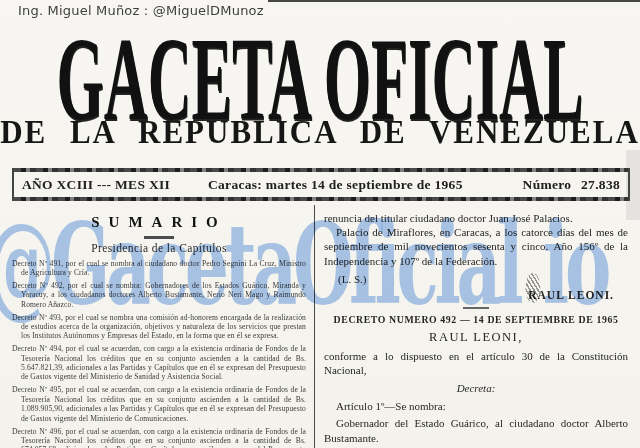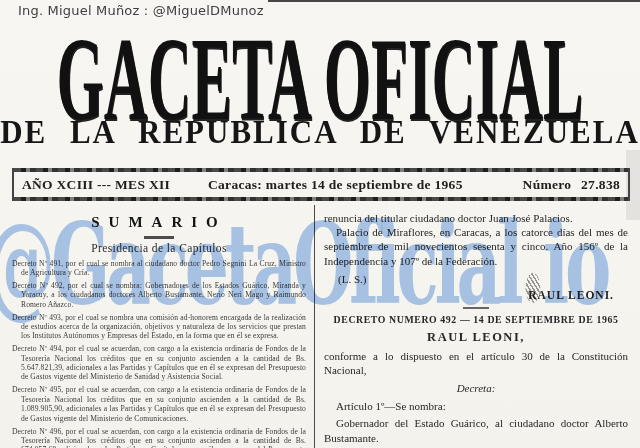--- a/index.html
+++ b/index.html
@@ -61,21 +61,21 @@
   }
 
   
   .col-right p{margin:0; font-size:11px; line-height:14.2px; text-align:justify; color:#262626;}
   .rc-continuation{margin-top:6px !important;}
   .rc-palace{text-indent:12px;}
   .rc-seal{margin-top:4px !important; padding-left:14px; text-align:left !important;}
   .rc-signature{margin-top:2px !important; text-align:right !important; padding-right:14px; font-weight:700; letter-spacing:1px; font-size:11.5px !important;}
   .rc-mini-rule{width:26px; height:2px; background:#666; margin:5px auto 4px auto;}
   .rc-decree-heading{text-align:center !important; font-size:9.8px !important; font-weight:700; color:#3a3a3a; letter-spacing:.6px; filter:blur(.25px);}
-  .rc-president-name{text-align:center !important; font-weight:700; font-size:12.5px !important; letter-spacing:1.5px; margin-top:3px !important;}
+  .rc-president-name{text-align:center !important; font-weight:400; font-size:12.5px !important; letter-spacing:1.5px; margin-top:3px !important;}
   .rc-president-title{text-align:center !important; font-size:9px !important; letter-spacing:.8px; color:#333; margin-top:2px !important; filter:blur(.25px);}
   .rc-preamble{margin-top:4px !important;}
   .rc-decreta{text-align:center !important; font-style:italic; margin-top:4px !important; filter:blur(.2px);}
   .rc-article{text-indent:12px; margin-top:4px !important;font-family:Liberation Serif, serif;}
   .rc-gov{text-indent:12px; margin-top:3px !important;}
 
   
   .site-watermark{
     position:absolute; top:198px; left:-14px; z-index:6; white-space:nowrap;
     font-family:"DejaVu Serif", serif; font-weight:700; font-size:112px; letter-spacing:-7px;

